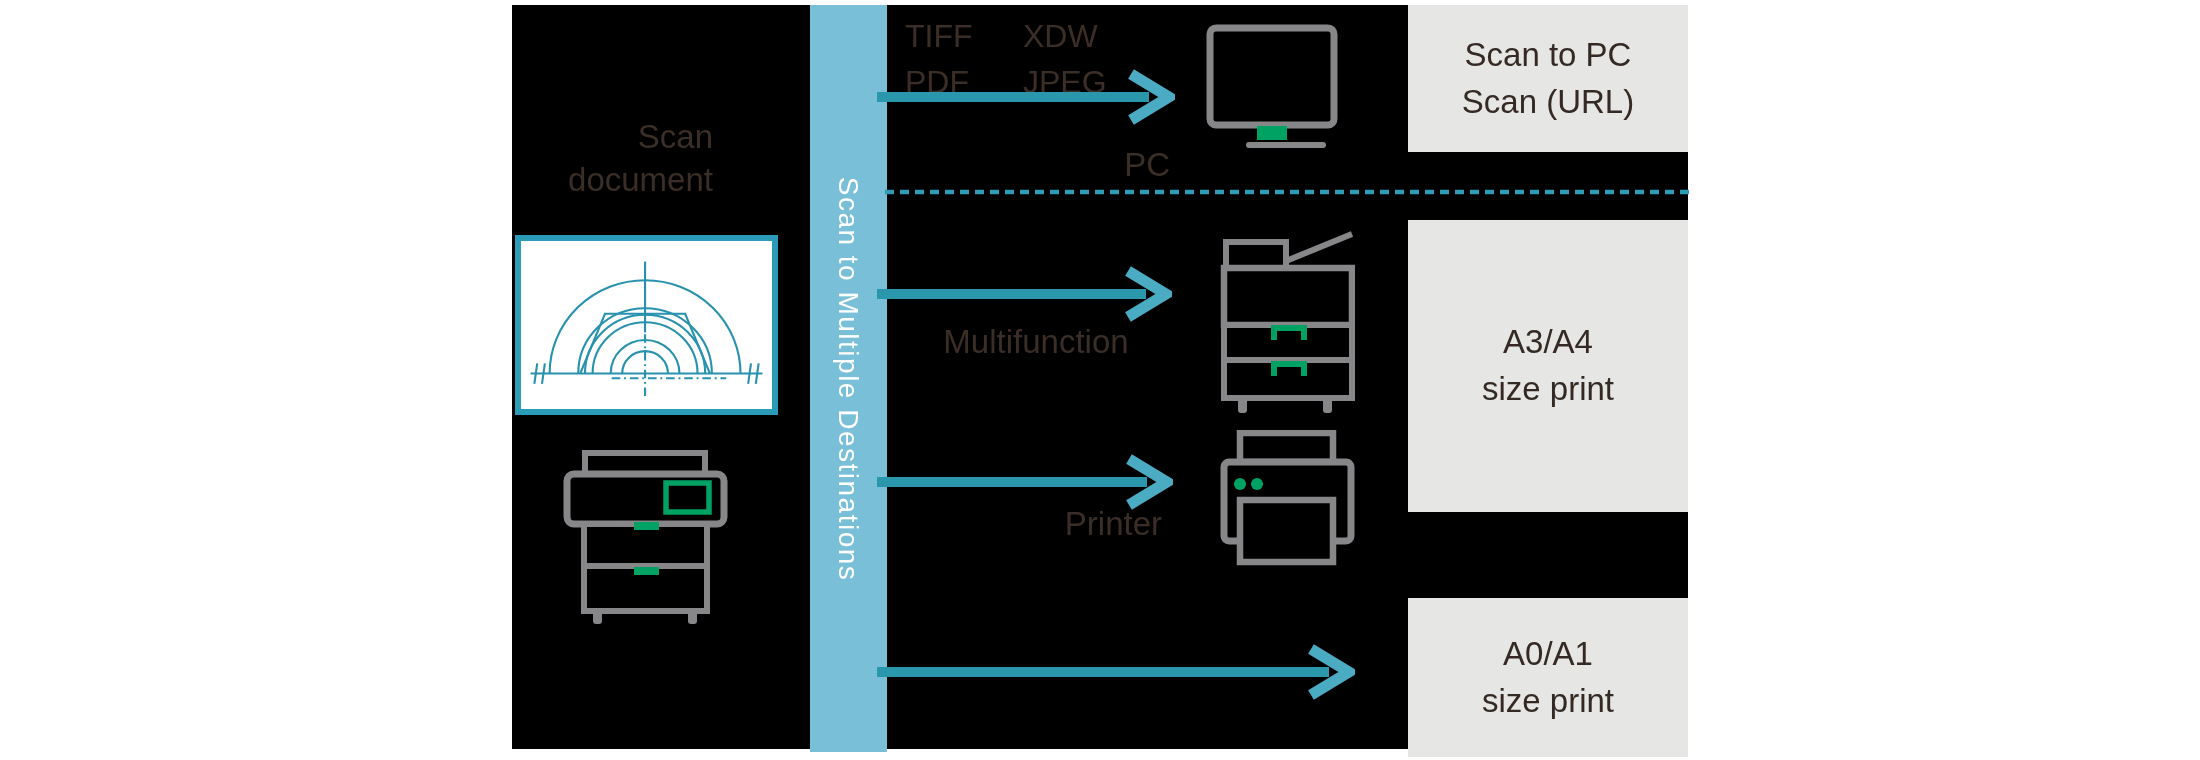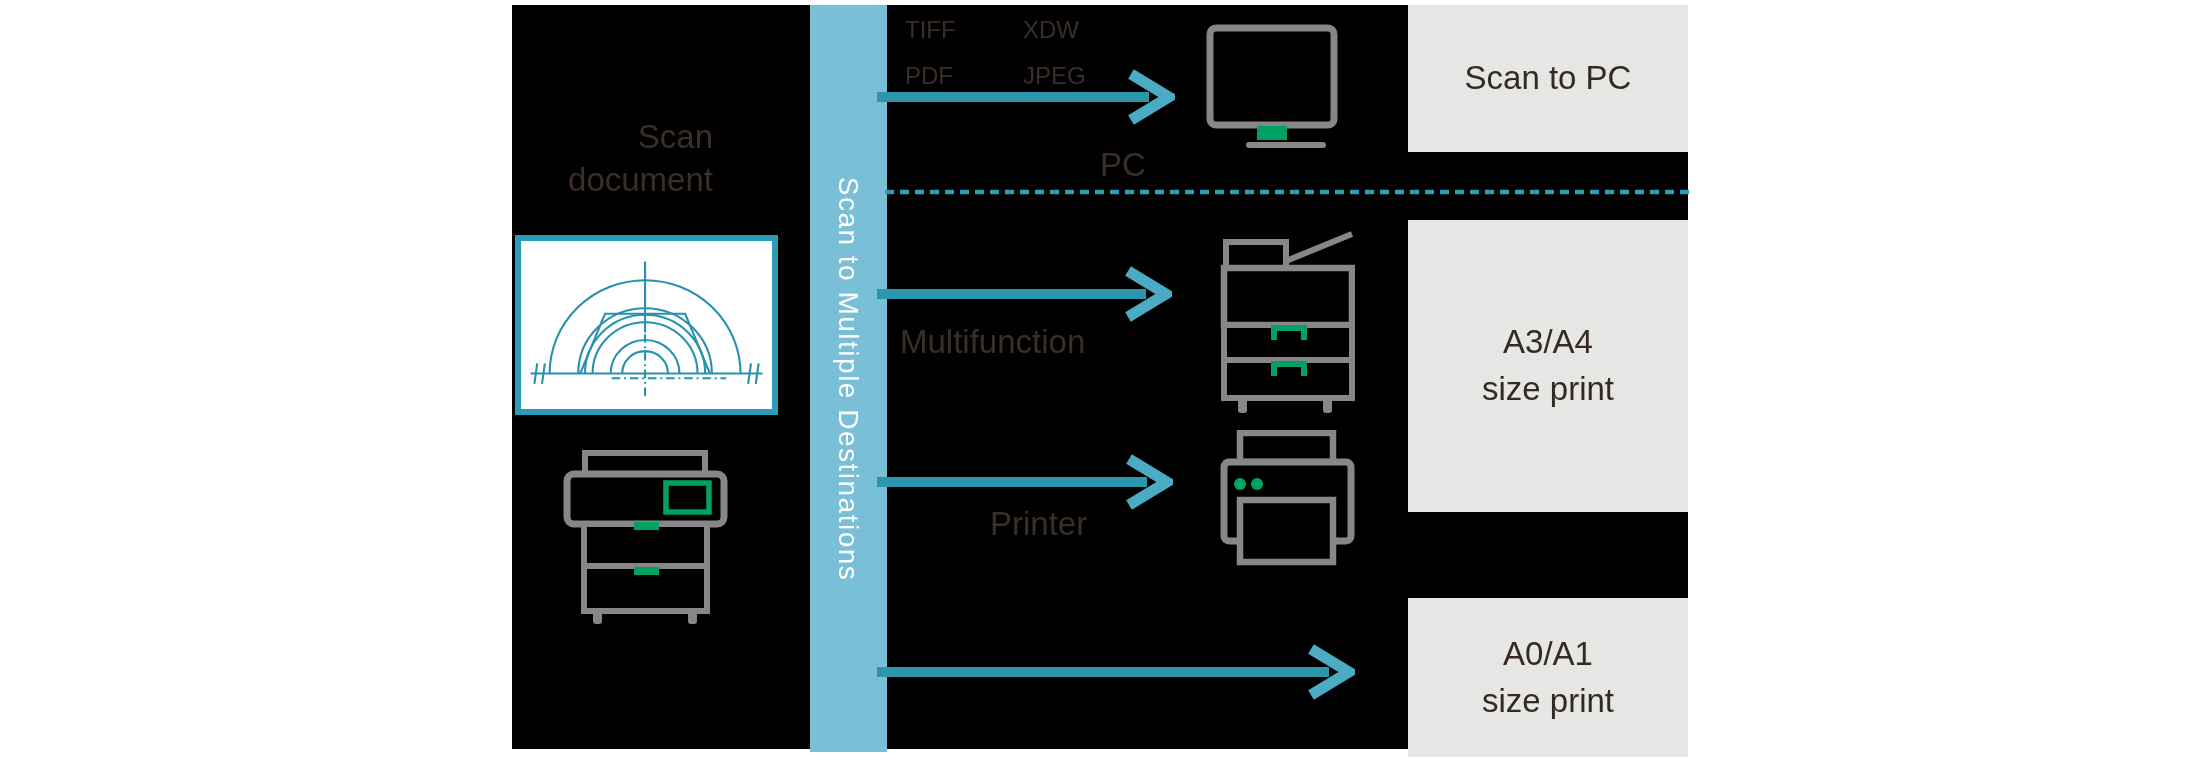--- a/index.html
+++ b/index.html
@@ -20,27 +20,27 @@
   }
   .src-label{
     left:513px;top:116px;width:200px;color:var(--label-text,#3b2e27);
     font-size:33px;line-height:1.3;z-index:3;text-align:right;
   }
   .doc{
     left:515px;top:235px;width:263px;height:180px;box-sizing:border-box;
     border:6px solid var(--doc-border,#2b9cb8);background:#fff;z-index:3;
   }
   .formats{
-    left:905px;top:10px;display:grid;grid-template-columns:118px auto;
-    grid-row-gap:6px;color:var(--label-text,#3b2e27);font-size:24px;line-height:40px;z-index:6;
+    left:905px;top:16px;display:grid;grid-template-columns:118px auto;
+    grid-row-gap:6px;color:var(--label-text,#3b2e27);font-size:32px;line-height:40px;z-index:6;
   }
   .dev-label{color:var(--label-text,#3b2e27);font-size:33px;z-index:6;}
-  .pc-label{left:1100px;top:146px;width:70px;text-align:left;}
-  .mfd-label{left:900px;top:318px;width:272px;text-align:left;line-height:1.45;}
-  .printer-label{left:990px;top:505px;width:172px;text-align:left;}
+  .pc-label{left:1100px;top:146px;width:70px;text-align:right;}
+  .mfd-label{left:900px;top:318px;width:272px;text-align:center;line-height:1.45;}
+  .printer-label{left:990px;top:505px;width:172px;text-align:right;}
   .dest-box{
     left:1408px;width:280px;background:var(--box-bg,#e6e6e5);
     display:flex;flex-direction:column;align-items:center;justify-content:center;
     color:var(--box-text,#342a23);font-size:33px;line-height:1.42;text-align:center;z-index:4;
   }
   .box-pc{top:5px;height:147px;}
   .box-a3{top:220px;height:292px;}
   .box-a0{top:598px;height:159px;}
   svg{display:block;}
   .icon{z-index:6;}
@@ -159,20 +159,21 @@
     <rect class="stroke-gray-black" stroke-width="6.5" x="20" y="3" width="93" height="29"></rect>
     <rect class="stroke-gray-black" stroke-width="7" x="4" y="32" width="127" height="79" rx="5"></rect>
     <circle class="fill-green" cx="20" cy="54" r="6"></circle>
     <circle class="fill-green" cx="37" cy="54" r="6"></circle>
     <rect class="stroke-gray-black" stroke-width="6.5" x="20" y="70" width="93" height="62"></rect>
   </svg>
   <div class="abs dev-label printer-label">Printer</div>
 
   <div class="abs dest-box box-pc">
     <div>Scan to PC</div>
+    <div>Scan (URL)</div>
   </div>
   <div class="abs dest-box box-a3">
     <div>A3/A4</div>
     <div>size print</div>
   </div>
   <div class="abs dest-box box-a0">
     <div>A0/A1</div>
     <div>size print</div>
   </div>
 

